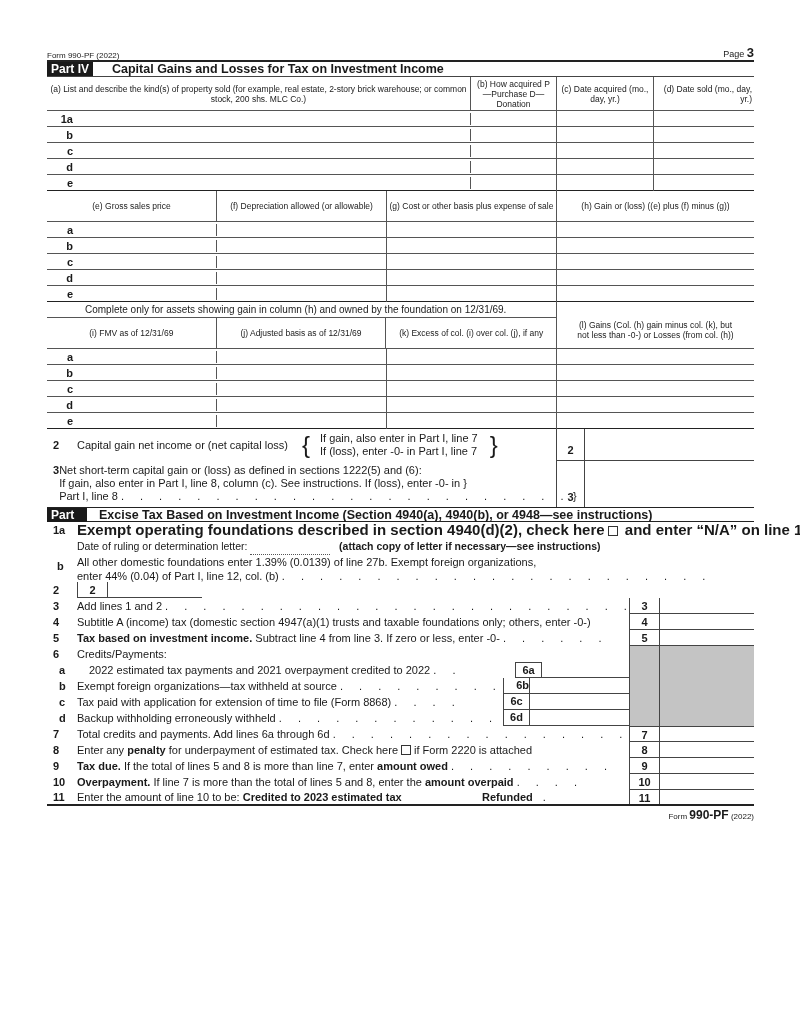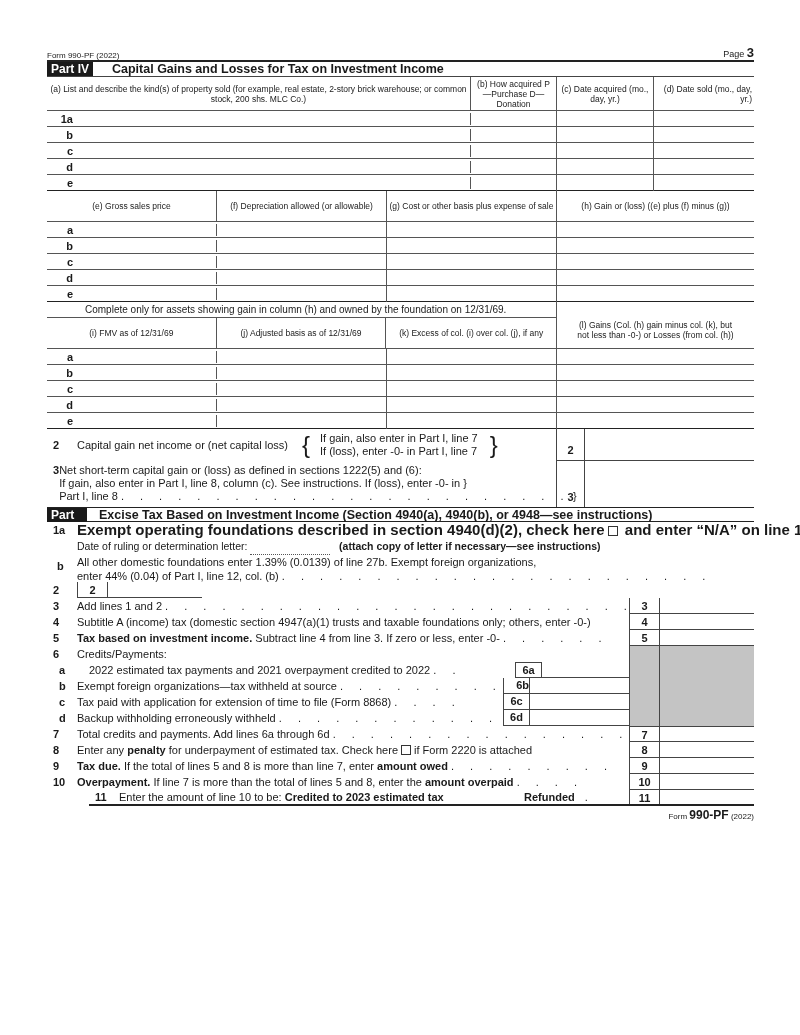--- a/index.html
+++ b/index.html
@@ -336,21 +336,21 @@
     <span class="txt"><b>Tax due.</b> <span>If the total of lines 5 and 8 is more than line 7, enter</span> <b>amount owed</b> <span class="dots">. . . . . . . . .</span></span>
     <span class="box">9</span>
     <span class="amt"></span>
   </div>
   <div class="ln">
     <span class="num">10</span>
     <span class="txt"><b>Overpayment.</b> <span>If line 7 is more than the total of lines 5 and 8, enter the</span> <b>amount overpaid</b> <span class="dots">. . . .</span></span>
     <span class="box">10</span>
     <span class="amt"></span>
   </div>
-  <div class="ln" style="border-bottom:2px solid #222;margin-left:42px;">
+  <div class="ln" style="border-bottom:2px solid #222;">
     <span class="num">11</span>
     <span class="txt" style="display:flex;">
       <span style="width:405px;"><span>Enter the amount of line 10 to be:</span> <b>Credited to 2023 estimated tax</b></span>
       <b>Refunded</b>
         <span style="margin-left:10px;">.</span>
     </span>
     <span class="box" style="border-bottom:none;">11</span>
     <span class="amt" style="border-bottom:none;"></span>
   </div>
 

